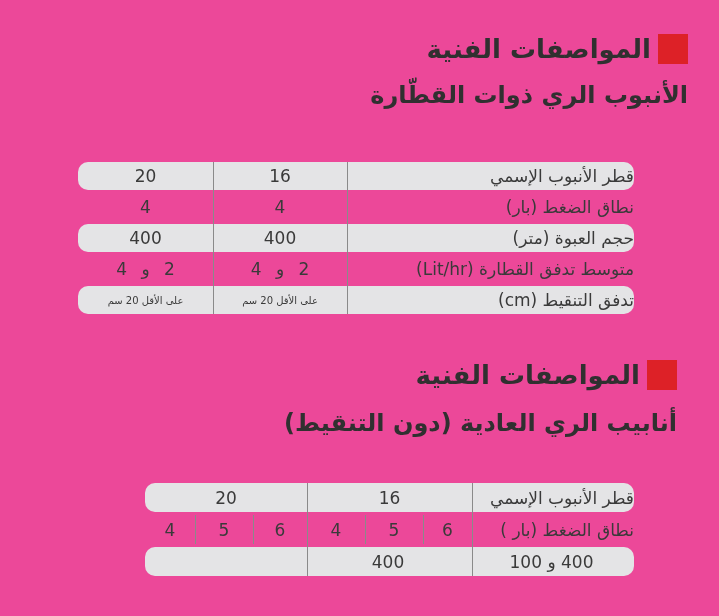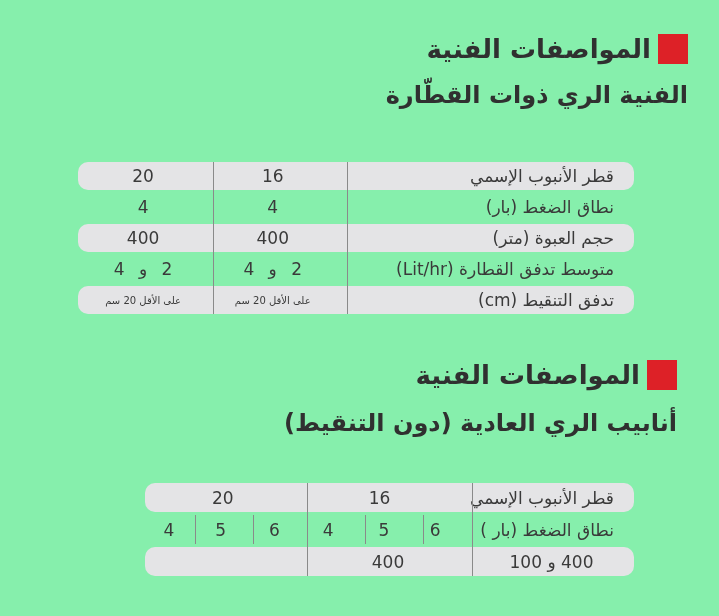--- a/index.html
+++ b/index.html
@@ -9,21 +9,21 @@
     --text:#3a3a3a;
   }
   html,body{margin:0;padding:0;}
   body{
     font-family:"DejaVu Sans","Liberation Sans",sans-serif;
     background:#ffffff;
   }
   .page{
     position:relative;
     width:719px;height:616px;
-    background:#86efac;
+    background:#ec4899;
     overflow:hidden;
     direction:rtl;
   }
   
   .sec{position:absolute;}
   .sec1{top:34px;right:31px;}
   .sec2{top:360px;right:42px;}
   .sec-title-row{display:flex;align-items:center;gap:7px;}
   .red-square{width:30px;height:30px;background:var(--accent);flex:0 0 auto;}
   .sec-title{
@@ -39,21 +39,21 @@
   .table{position:absolute;display:flex;flex-direction:column;gap:3px;color:var(--text);}
   .t1{left:78px;top:162px;width:556px;height:152px;}
   .t2{left:145px;top:483px;width:489px;height:93px;}
   .row{display:flex;height:28px;}
   .t2 .row{height:29px;}
   .row.shaded{background:var(--shade);border-radius:10px;}
   .cell{
     display:flex;align-items:center;justify-content:center;
     font-size:17px;white-space:nowrap;
   }
-  .cell.label{justify-content:flex-start;padding-right:20px;}
+  .cell.label{justify-content:flex-start;padding-right:0;}
   .cell.small{font-size:10px;}
   .cell.spread{word-spacing:9px;}
   
   .t1 .label{width:287px;}
   .t1 .v16{width:134px;}
   .t1 .v20{width:135px;}
   
   .t2 .label{width:162px;}
   .t2 .g16{width:165px;}
   .t2 .g20{width:162px;}
@@ -80,21 +80,21 @@
 </head>
 <body>
 
 <div class="page">
 
   <section class="sec sec1">
     <div class="sec-title-row">
       <span class="red-square"></span>
       <h1 class="sec-title">المواصفات الفنية</h1>
     </div>
-    <h2 class="sec-subtitle">الفنية الري ذوات القطّارة</h2>
+    <h2 class="sec-subtitle">الأنبوب الري ذوات القطّارة</h2>
   </section>
 
   <div class="table t1">
     <div class="row shaded">
       <div class="cell label">قطر الأنبوب الإسمي</div>
       <div class="cell v16">16</div>
       <div class="cell v20">20</div>
     </div>
     <div class="row">
       <div class="cell label">نطاق الضغط (بار)</div>

